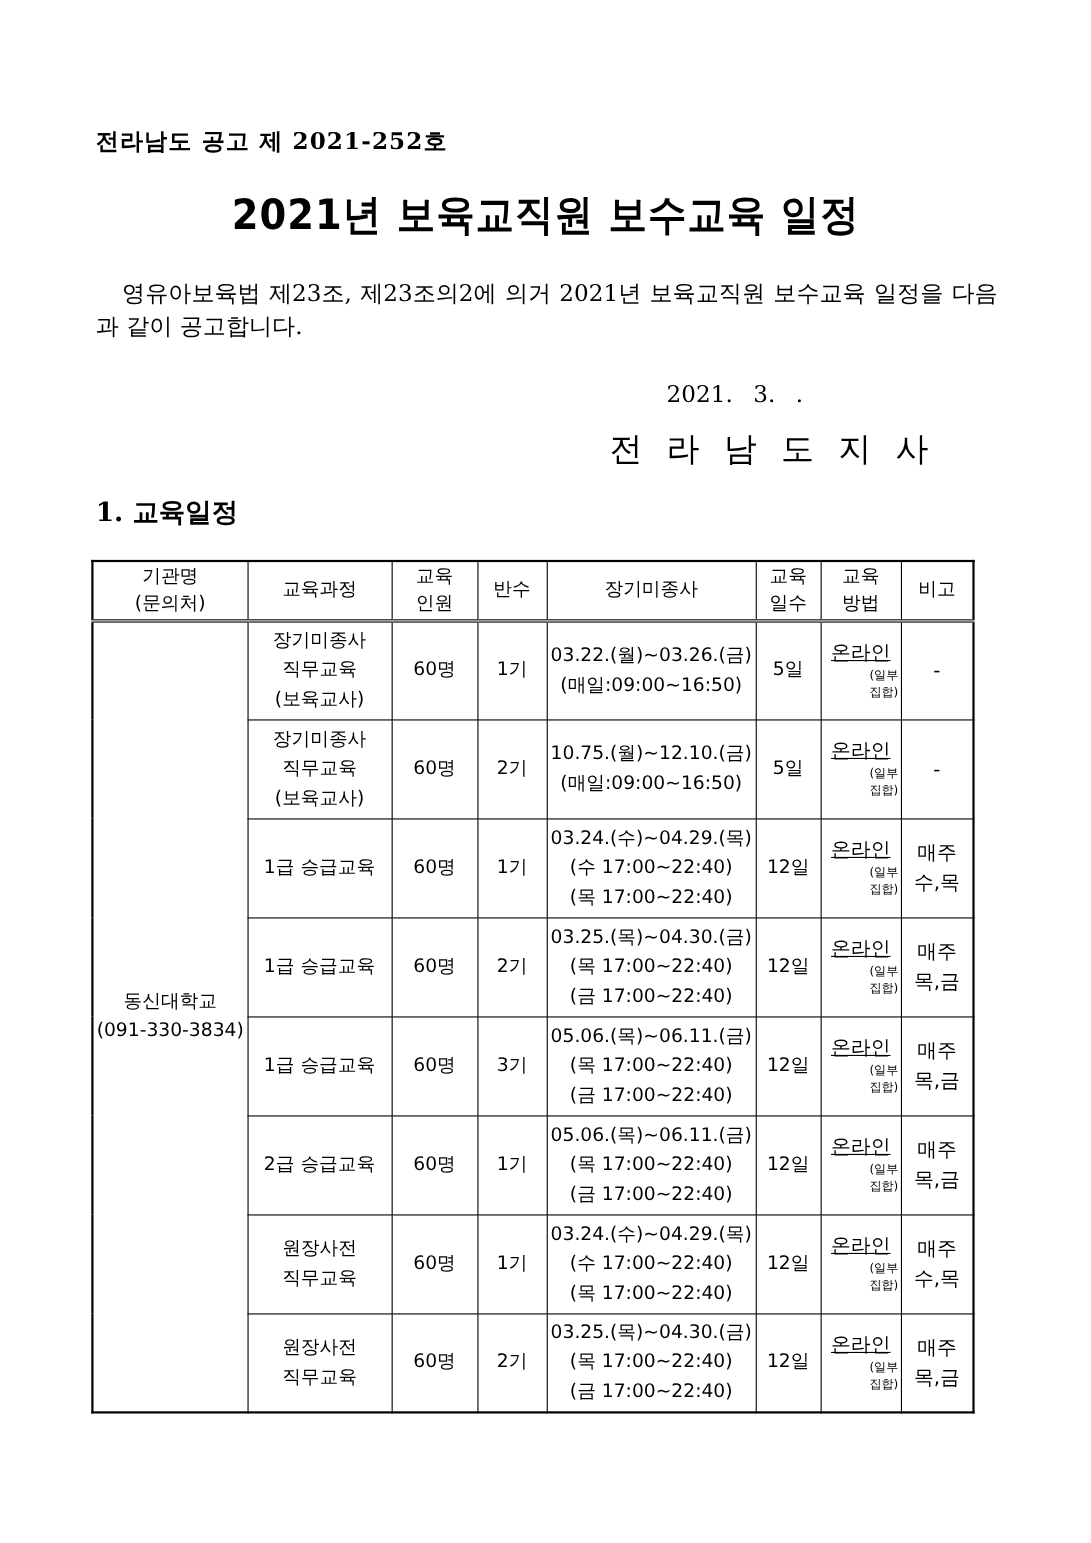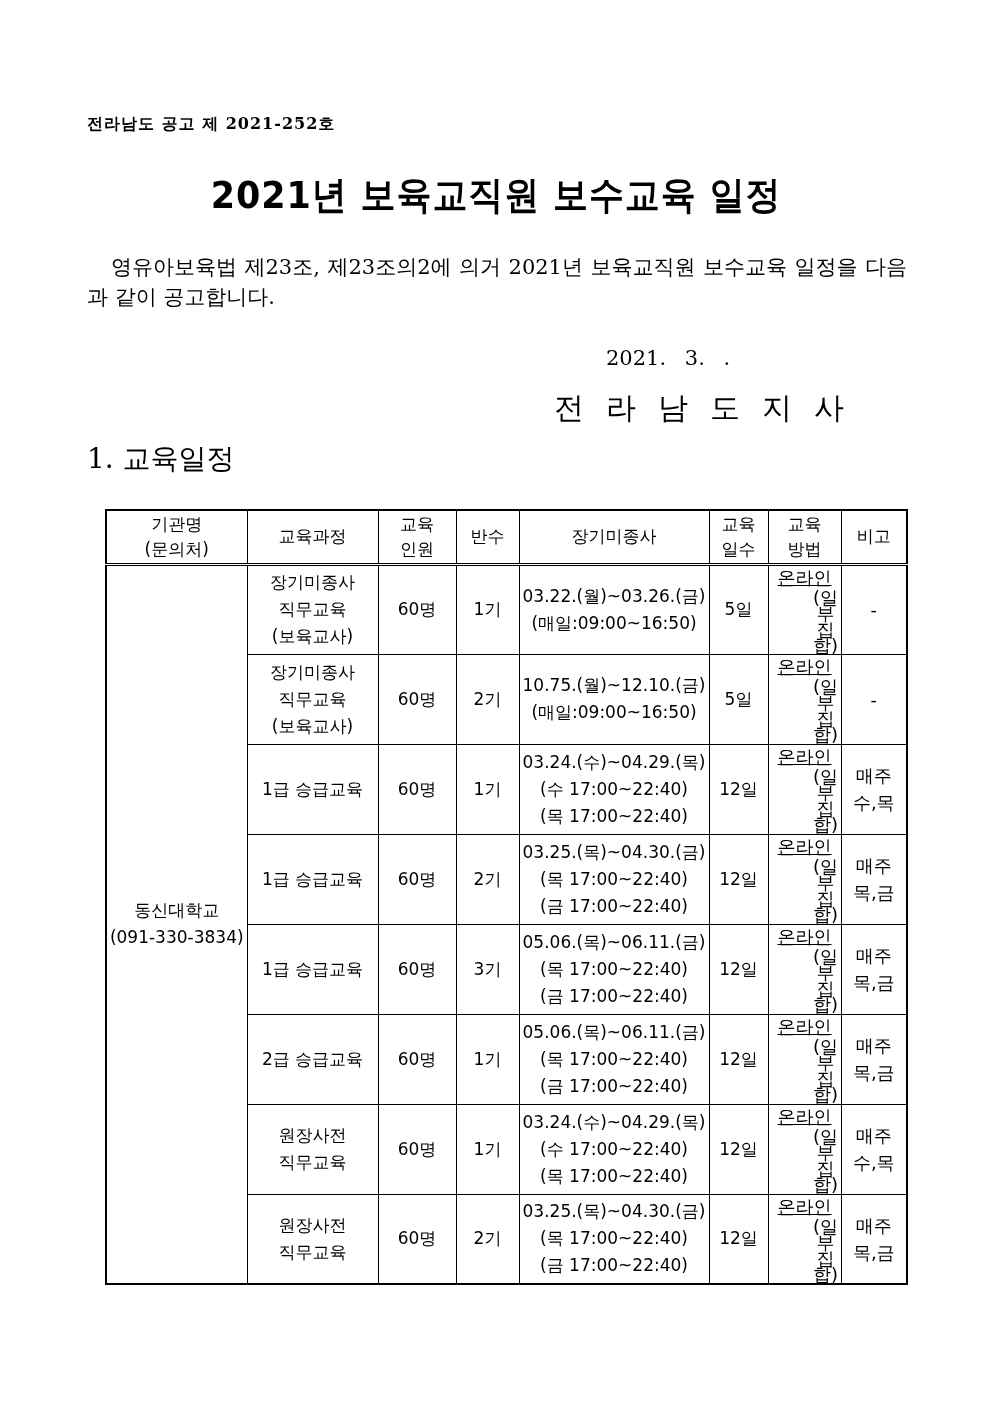--- a/index.html
+++ b/index.html
@@ -1,59 +1,59 @@
 <!DOCTYPE html>
 <html><head>
   <meta charset="utf-8">
   <style>
     html, body { margin: 0; padding: 0; background: #ffffff; }
     body { width: 992px; height: 1403px; position: relative; overflow: hidden; color: #000; }
     .serif { font-family: "DejaVu Serif", "Liberation Serif", serif; }
     .sans { font-family: "DejaVu Sans", "Liberation Sans", sans-serif; }
     .notice-no {
       position: absolute; left: 87px; top: 114px;
-      font-size: 16px; font-weight: bold; letter-spacing: 1px;
+      font-size: 21px; font-weight: bold; letter-spacing: 1px;
     }
     .doc-title {
       position: absolute; left: 0; width: 992px; top: 170px; text-align: center;
       font-size: 38px; font-weight: bold; letter-spacing: 1px;
       transform: scaleX(0.92); transform-origin: 497px 0;
     }
     .body-text {
       position: absolute; left: 87px; top: 252px; width: 820px;
       font-size: 21px; line-height: 30px; text-align: justify;
     }
     .body-text .indent { display: inline-block; width: 24px; }
     .date {
       position: absolute; left: 606px; top: 346px;
       font-size: 21px; word-spacing: 12px;
     }
     .signer {
       position: absolute; left: 543px; top: 388px;
       font-size: 30px; letter-spacing: 22px; margin-left: 11px;
     }
     .section-title {
-      position: absolute; left: 87px; top: 440px;
-      font-size: 28px; font-weight: normal;
+      position: absolute; left: 87px; top: 450px;
+      font-size: 24px; font-weight: bold;
     }
     table.schedule {
-      position: absolute; left: 105px; top: 509px;
+      position: absolute; left: 83px; top: 509px;
       width: 803px; border-collapse: collapse;
       border: 2px solid #000;
       font-size: 17px;
     }
     table.schedule th, table.schedule td {
       border: 1px solid #000; text-align: center; vertical-align: middle;
       padding: 0; line-height: 27px; font-weight: normal;
     }
     table.schedule thead tr { height: 54px; }
     table.schedule thead th { border-bottom: 3px double #000; line-height: 25px; }
     table.schedule tbody tr { height: 90px; }
     .method-main { display: block; font-size: 18px; line-height: 24px; text-decoration: underline; }
-    .method-sub { display: block; font-size: 18px; line-height: 16px; padding-left: 42px; }
+    .method-sub { display: block; font-size: 11px; line-height: 16px; padding-left: 42px; }
     .note { font-size: 18px; line-height: 27px; }
   </style>
 </head>
 <body>
 
 <div class="notice-no serif">전라남도 공고 제 2021-252호</div>
 
 <div class="doc-title sans">2021년 보육교직원 보수교육 일정</div>
 
 <div class="body-text serif"><span class="indent"></span><span>영유아보육법 제23조, 제23조의2에 의거 2021년 보육교직원 보수교육 일정을 다음과 같이 공고합니다.</span></div>

